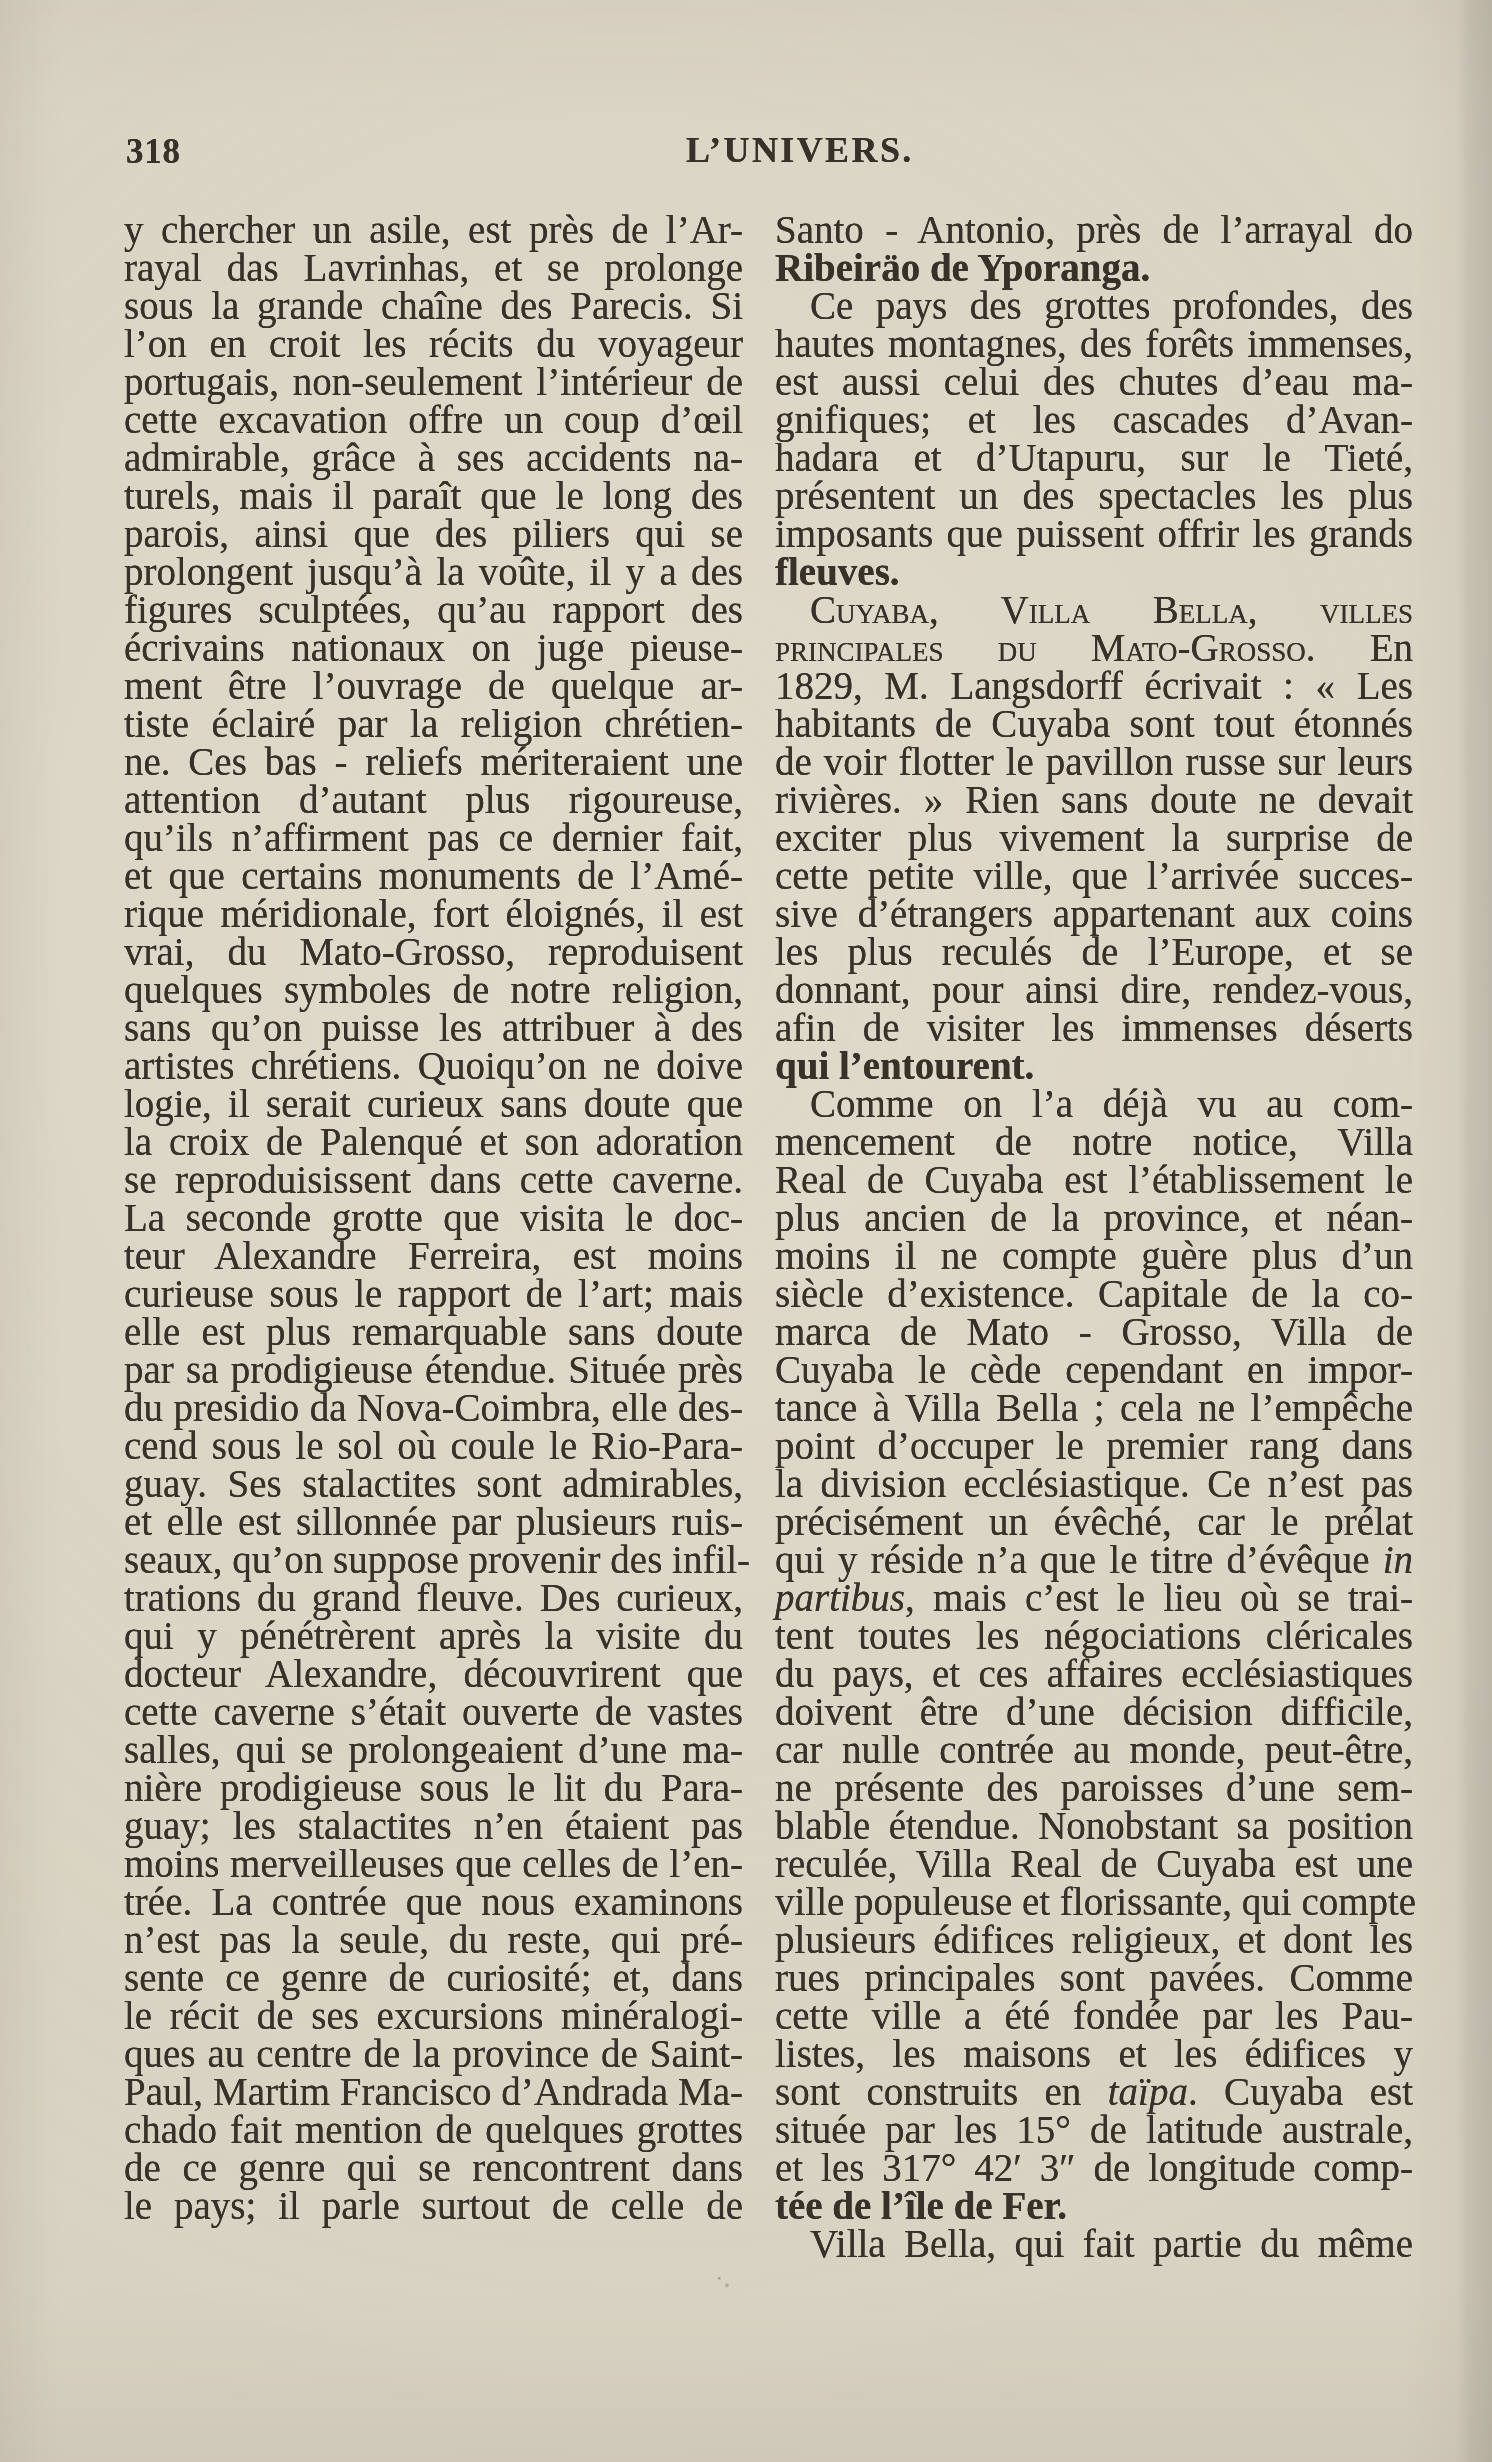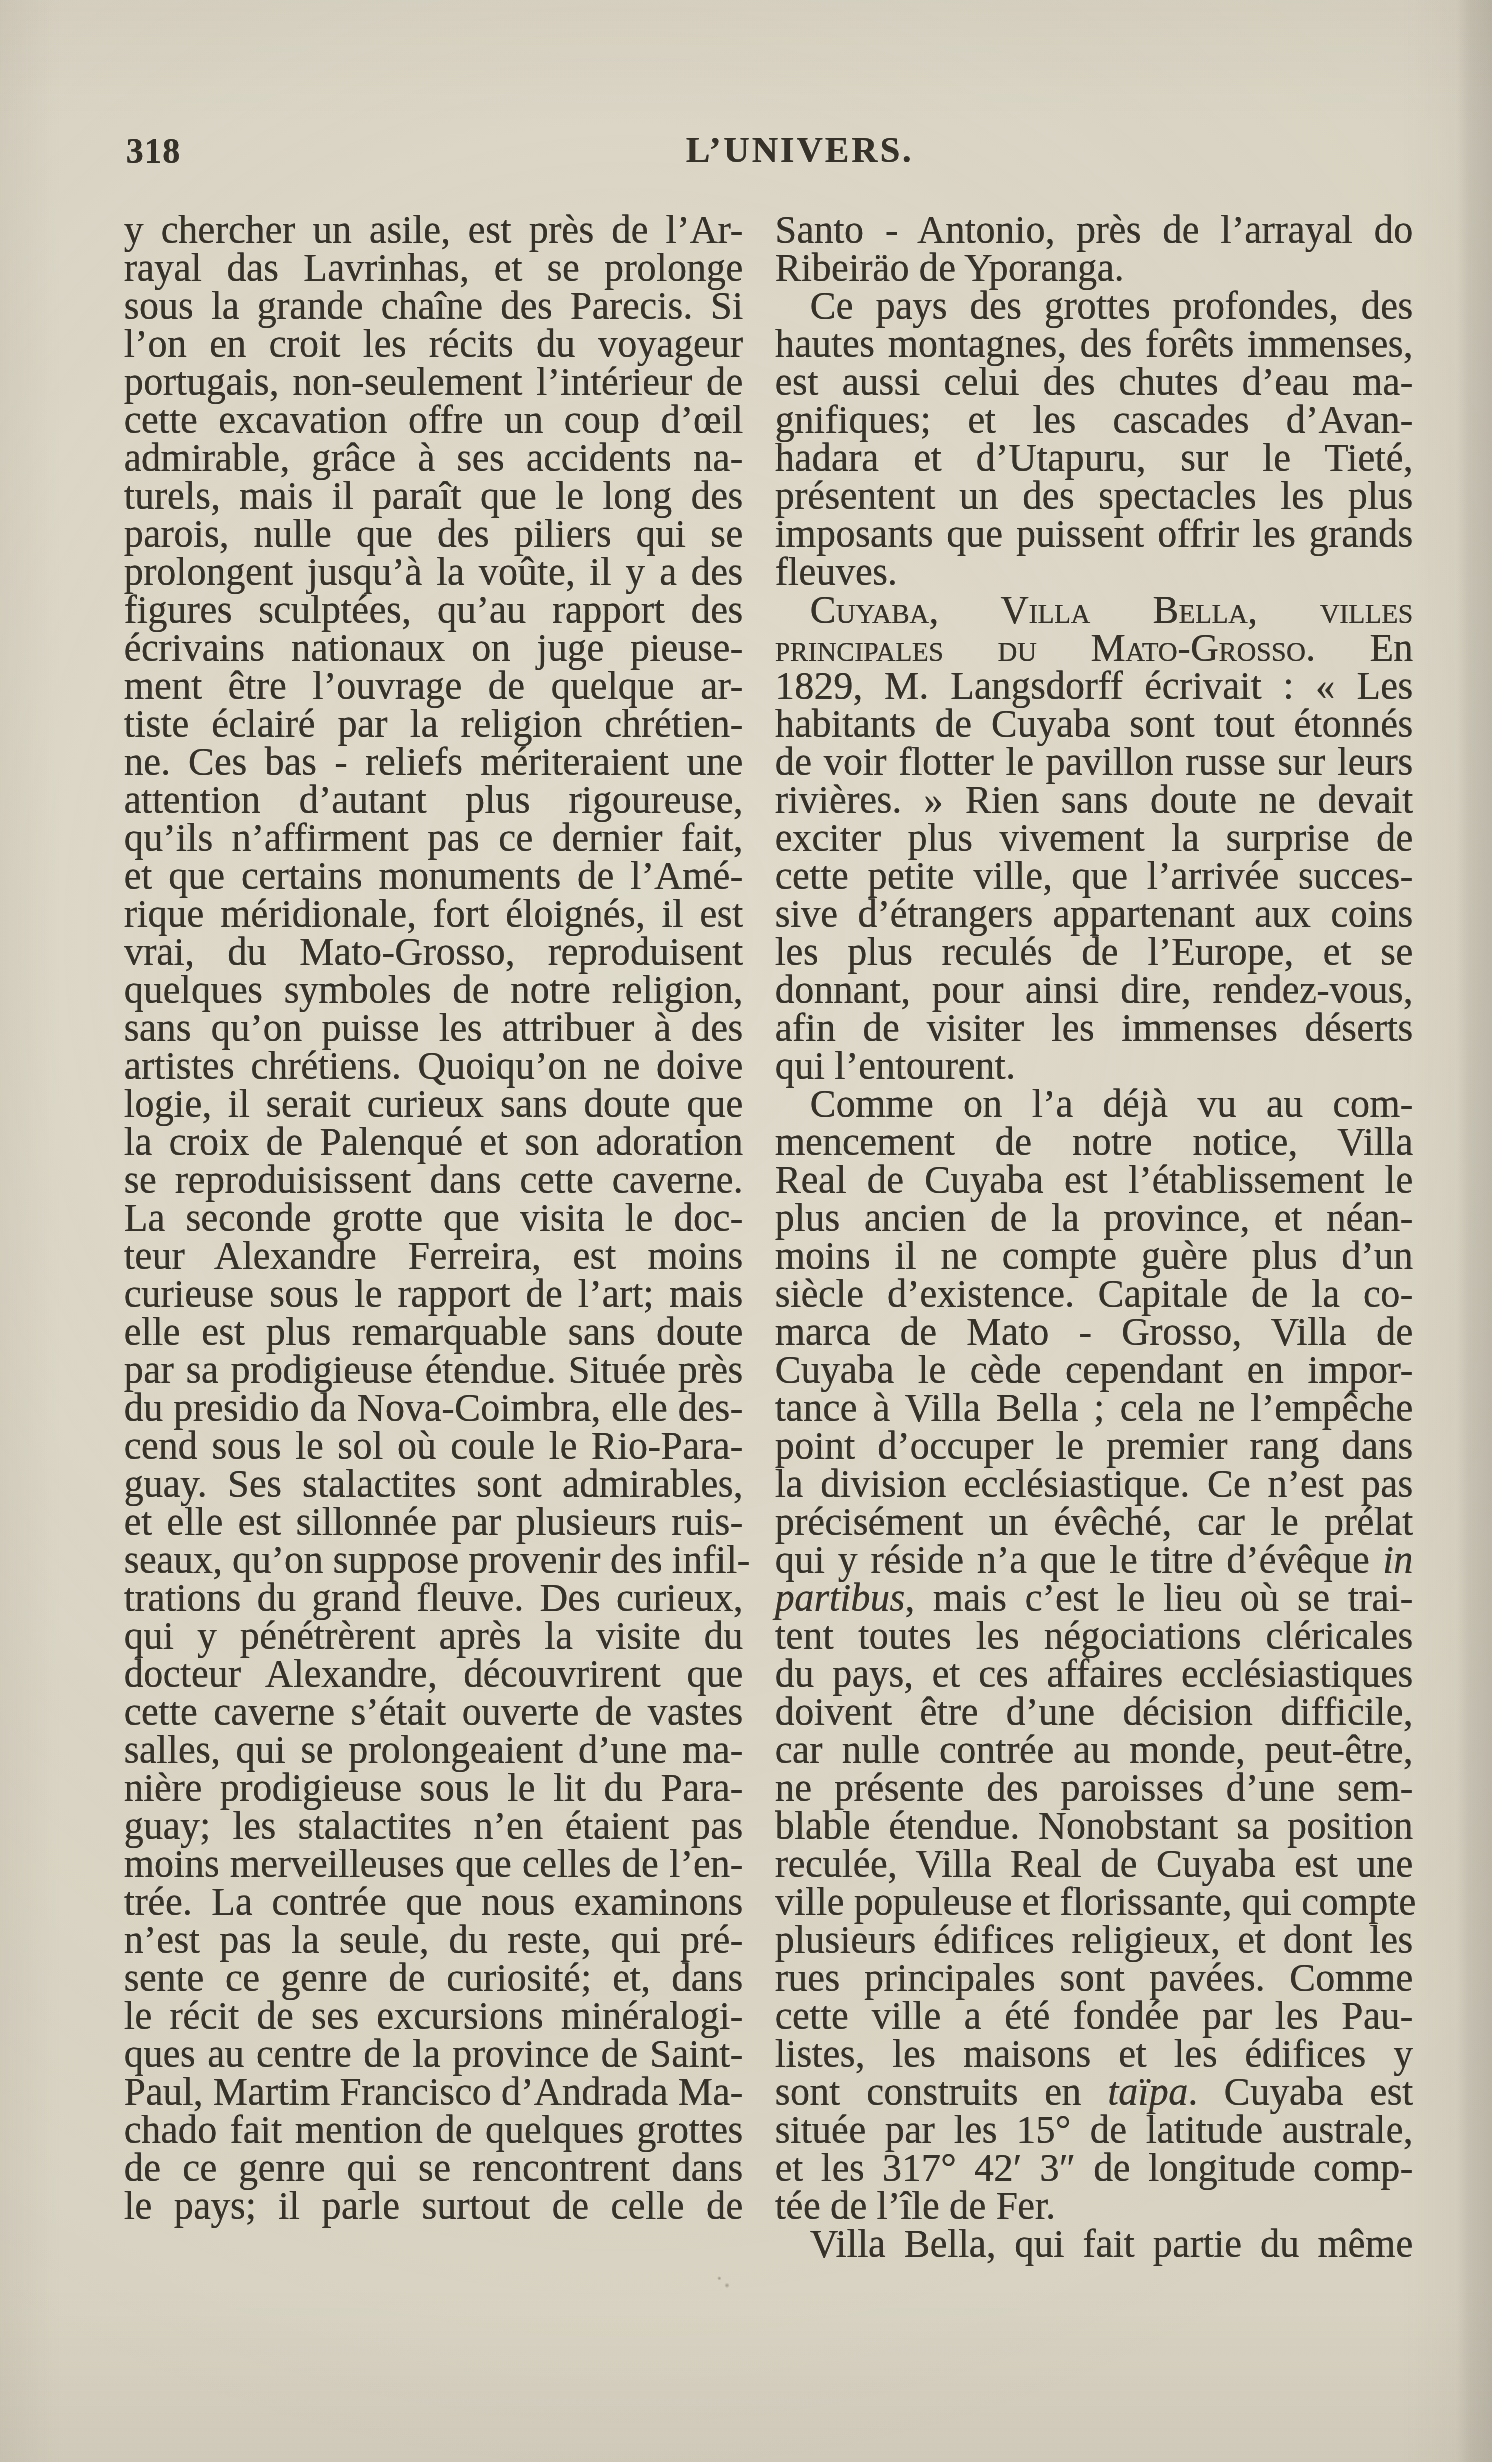--- a/index.html
+++ b/index.html
@@ -32,21 +32,21 @@
     font-size:39px;
     text-shadow:0 0 0.6px currentColor;
   }
   .col-left{left:124px;width:619px;}
   .col-right{left:775px;width:638px;}
   .line{
     height:38px;line-height:38px;
     text-align:justify;text-align-last:justify;
     white-space:nowrap;overflow:visible;
   }
-  .line.noj{text-align:center;text-align-last:left;}
+  .line.noj{text-align:center;text-align-last:left;font-weight:bold;}
   .line.ind{text-indent:35px;}
   .sc{font-variant:small-caps;}
   i{font-style:italic;margin-top:12px;}
   .ink-smudge{
     position:absolute;left:713px;top:2272px;width:23.6px;height:20.5px;
     background:
       radial-gradient(circle 3.1px at 6.3px 6.3px, rgba(70,64,50,0.45) 0%, rgba(70,64,50,0) 70%),
       radial-gradient(circle 3.9px at 14px 13.4px, rgba(70,64,50,0.40) 0%, rgba(70,64,50,0) 70%);
   }
 </style>
@@ -61,21 +61,21 @@
 
 <div class="col col-left">
     <div class="line"><span>y chercher un asile, est près de l’Ar-</span></div>
     <div class="line"><span>rayal das Lavrinhas, et se prolonge</span></div>
     <div class="line"><span>sous la grande chaîne des Parecis. Si</span></div>
     <div class="line"><span>l’on en croit les récits du voyageur</span></div>
     <div class="line"><span>portugais, non-seulement l’intérieur de</span></div>
     <div class="line"><span>cette excavation offre un coup d’œil</span></div>
     <div class="line"><span>admirable, grâce à ses accidents na-</span></div>
     <div class="line"><span>turels, mais il paraît que le long des</span></div>
-    <div class="line"><span>parois, nulle que des piliers qui se</span></div>
+    <div class="line"><span>parois, ainsi que des piliers qui se</span></div>
     <div class="line"><span>prolongent jusqu’à la voûte, il y a des</span></div>
     <div class="line"><span>figures sculptées, qu’au rapport des</span></div>
     <div class="line"><span>écrivains nationaux on juge pieuse-</span></div>
     <div class="line"><span>ment être l’ouvrage de quelque ar-</span></div>
     <div class="line"><span>tiste éclairé par la religion chrétien-</span></div>
     <div class="line"><span>ne. Ces bas - reliefs mériteraient une</span></div>
     <div class="line"><span>attention d’autant plus rigoureuse,</span></div>
     <div class="line"><span>qu’ils n’affirment pas ce dernier fait,</span></div>
     <div class="line"><span>et que certains monuments de l’Amé-</span></div>
     <div class="line"><span>rique méridionale, fort éloignés, il est</span></div>

